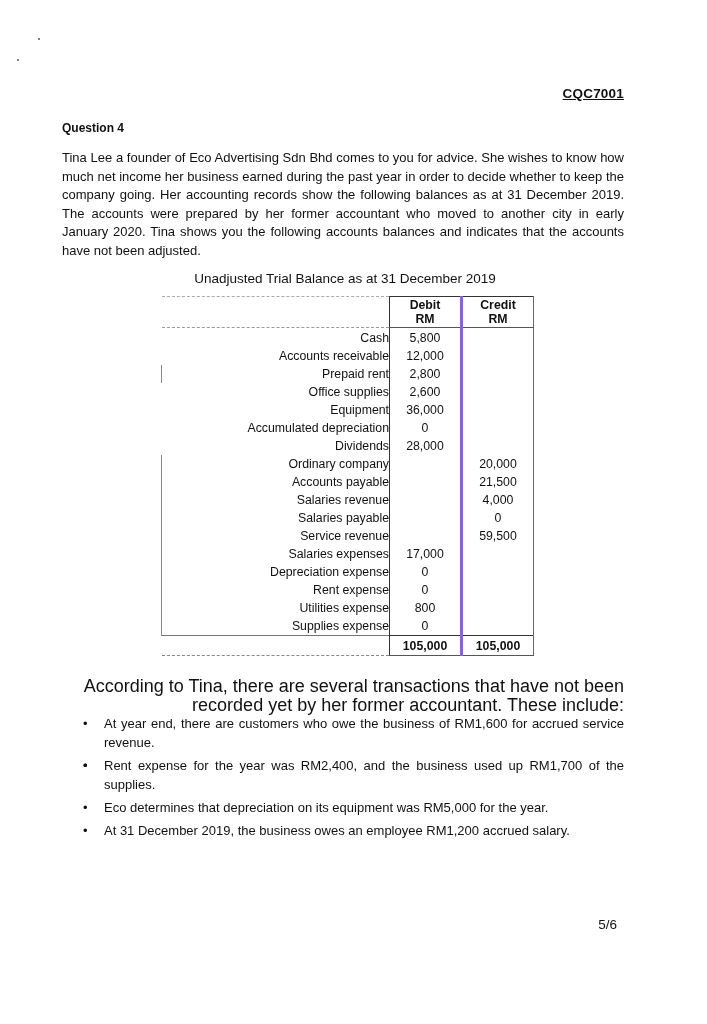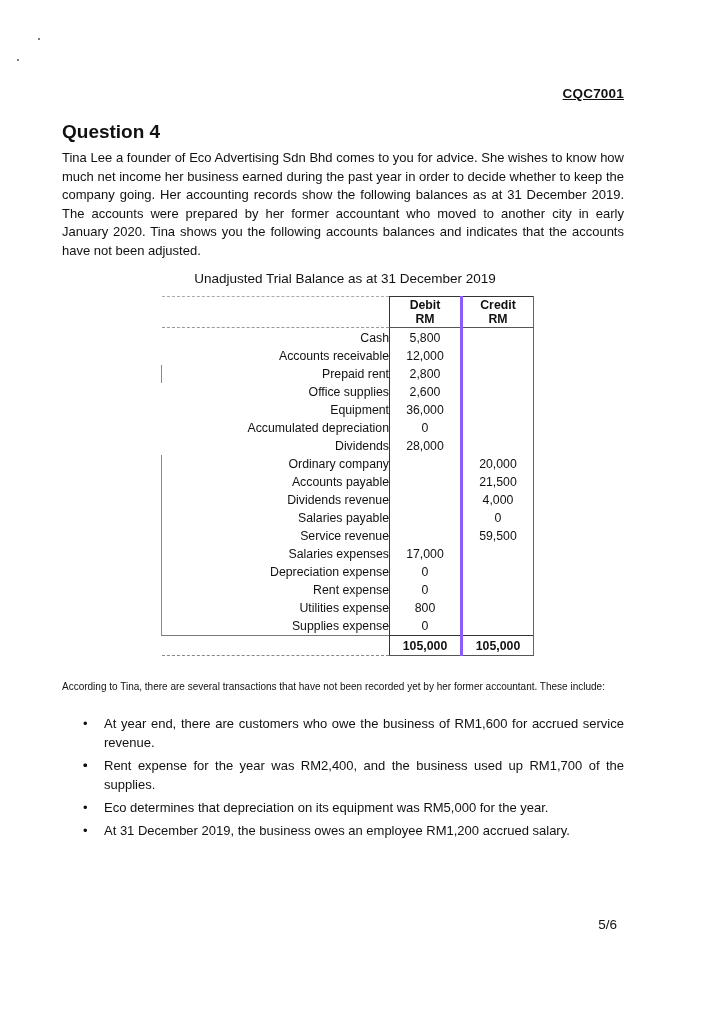--- a/index.html
+++ b/index.html
@@ -29,21 +29,21 @@
       font-weight: bold;
       font-size: 13.5px;
       letter-spacing: 0.2px;
       text-decoration: underline;
     }
     .question-title {
       position: absolute;
       top: 121px;
       left: 62px;
       font-weight: bold;
-      font-size: 19px;
+      font-size: 12px;
     }
     .intro {
       position: absolute;
       top: 149px;
       left: 62px;
       width: 562px;
       font-size: 13px;
       line-height: 18.6px;
       text-align: justify;
     }
@@ -92,22 +92,23 @@
     table.tb tr.total-row td.col-desc {
       border-top: 1px solid #777;
       border-bottom: 1px dashed #888;
     }
     .desc-cell-border { border-left: 1px solid #888; }
     .para2 {
       position: absolute;
       top: 677px;
       left: 62px;
       width: 562px;
-      font-size: 10px;
+      font-size: 18px;
       line-height: 19px;
+      text-align: right;
     }
     ul.tx {
       position: absolute;
       top: 714px;
       left: 62px;
       width: 562px;
       margin: 0;
       padding: 0;
       list-style: none;
       font-size: 13px;
@@ -201,21 +202,21 @@
       <td class="col-desc desc-cell-border">Ordinary company</td>
       <td class="col-debit"></td>
       <td class="col-credit">20,000</td>
     </tr>
     <tr>
       <td class="col-desc desc-cell-border">Accounts payable</td>
       <td class="col-debit"></td>
       <td class="col-credit">21,500</td>
     </tr>
     <tr>
-      <td class="col-desc desc-cell-border">Dividends revenue</td>
+      <td class="col-desc desc-cell-border">Salaries revenue</td>
       <td class="col-debit"></td>
       <td class="col-credit">4,000</td>
     </tr>
     <tr>
       <td class="col-desc desc-cell-border">Salaries payable</td>
       <td class="col-debit"></td>
       <td class="col-credit">0</td>
     </tr>
     <tr>
       <td class="col-desc desc-cell-border">Service revenue</td>

